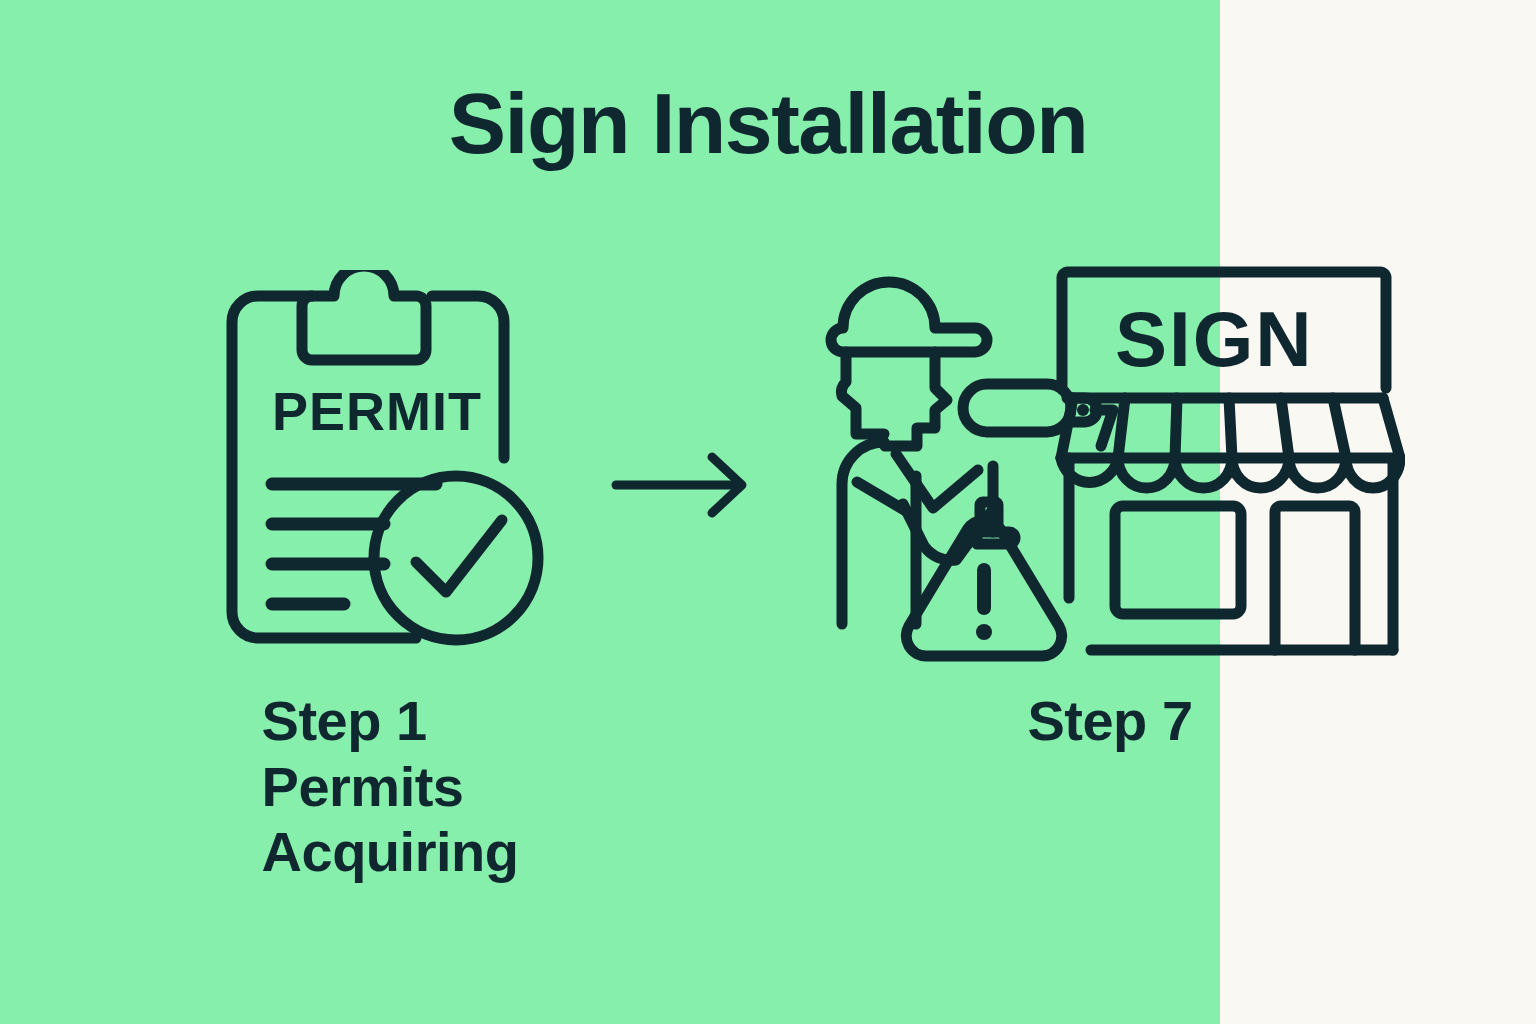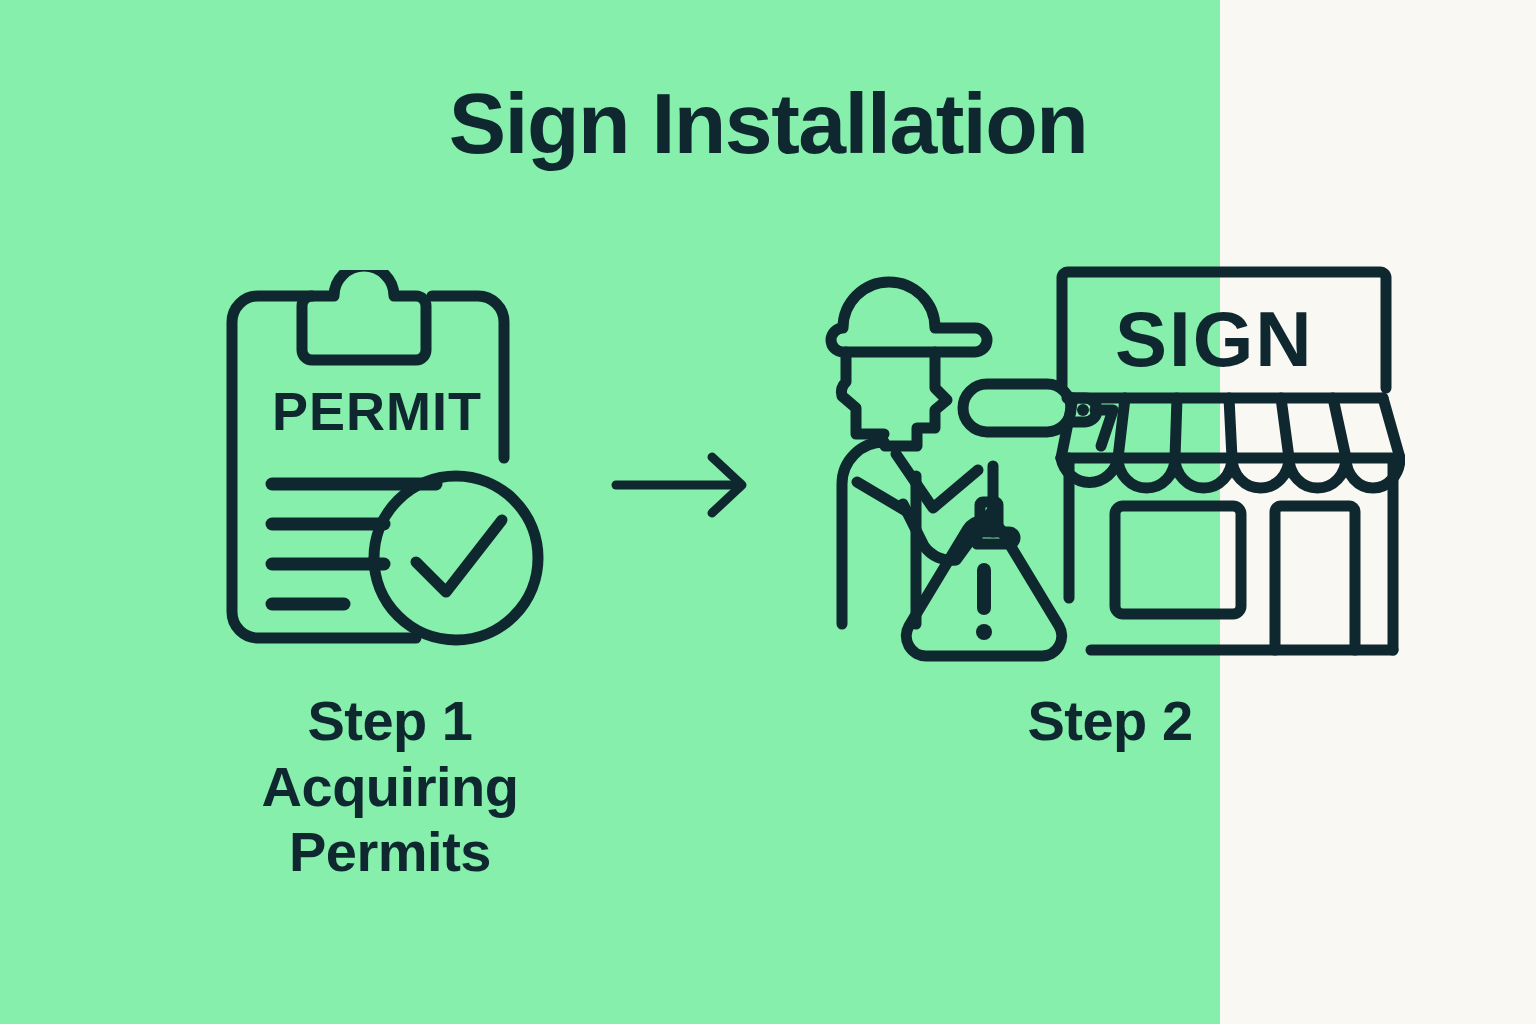--- a/index.html
+++ b/index.html
@@ -58,21 +58,21 @@
     display: flex;
     align-items: flex-end;
     justify-content: center;
     height: 420px;
   }
   .art-1 { height: 420px; justify-content: flex-end; }
   .art-2 { height: 420px; }
 
   .caption {
     margin-top: 18px;
-    text-align: center;
+    text-align: left;
     font-size: 56px;
     font-weight: 700;
     line-height: 1.17;
     letter-spacing: -0.5px;
     color: #0F2830;
   }
   .caption .cap-line { display: block; }
 
   
   .arrow {
@@ -126,22 +126,22 @@
 
           <g>
             <circle cx="236" cy="288" r="82"></circle>
             <polyline points="196,292 226,322 282,250"></polyline>
           </g>
         </svg>
       </div>
 
       <div class="caption">
         <span class="cap-line">Step 1</span>
+        <span class="cap-line">Permits</span>
         <span class="cap-line">Acquiring</span>
-        <span class="cap-line">Permits</span>
       </div>
     </div>
 
     <div class="step step-2">
 
       <div class="art art-2">
         <svg width="590" height="412" viewBox="0 0 590 412" fill="none" stroke="#0F2830" stroke-width="11" stroke-linecap="round" stroke-linejoin="round">
 
           <g>
 
@@ -212,18 +212,18 @@
 
           <g>
             <path d="M152 272 a20 20 0 0 1 34 0 L244 368 a20 20 0 0 1 -17 30 H111 a20 20 0 0 1 -17 -30 z"></path>
             <line x1="169" y1="312" x2="169" y2="350" stroke-width="14"></line>
             <circle cx="169" cy="374" r="8" fill="#0F2830" stroke="none"></circle>
           </g>
         </svg>
       </div>
 
       <div class="caption">
-        <span class="cap-line">Step 2</span>
+        <span class="cap-line">Step 7</span>
       </div>
     </div>
 
   </div>
 </div>
 
 </body></html>

